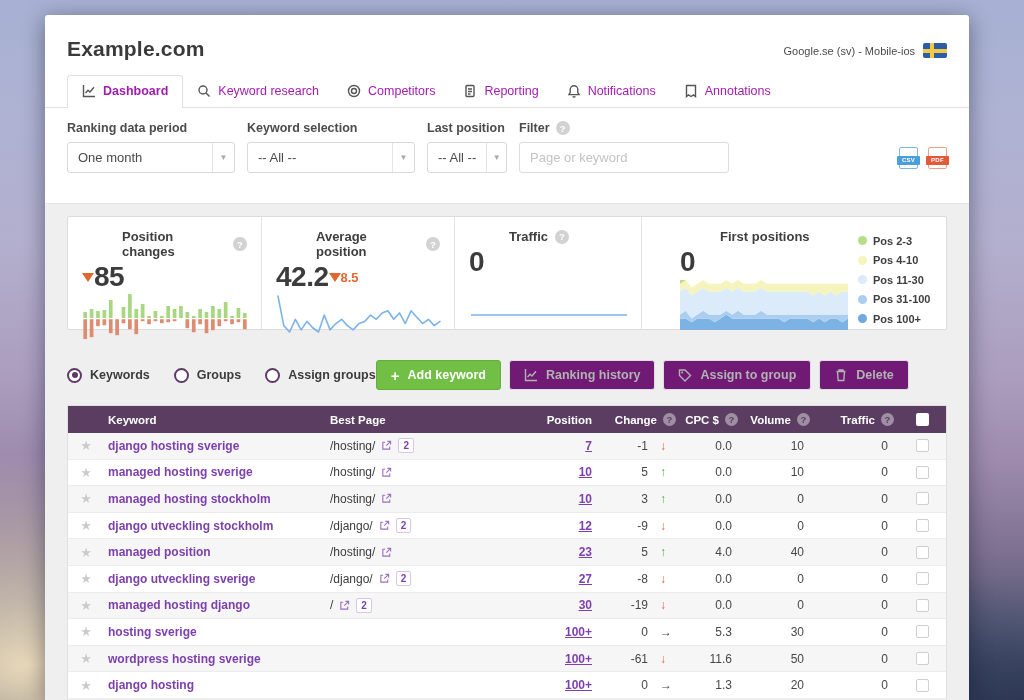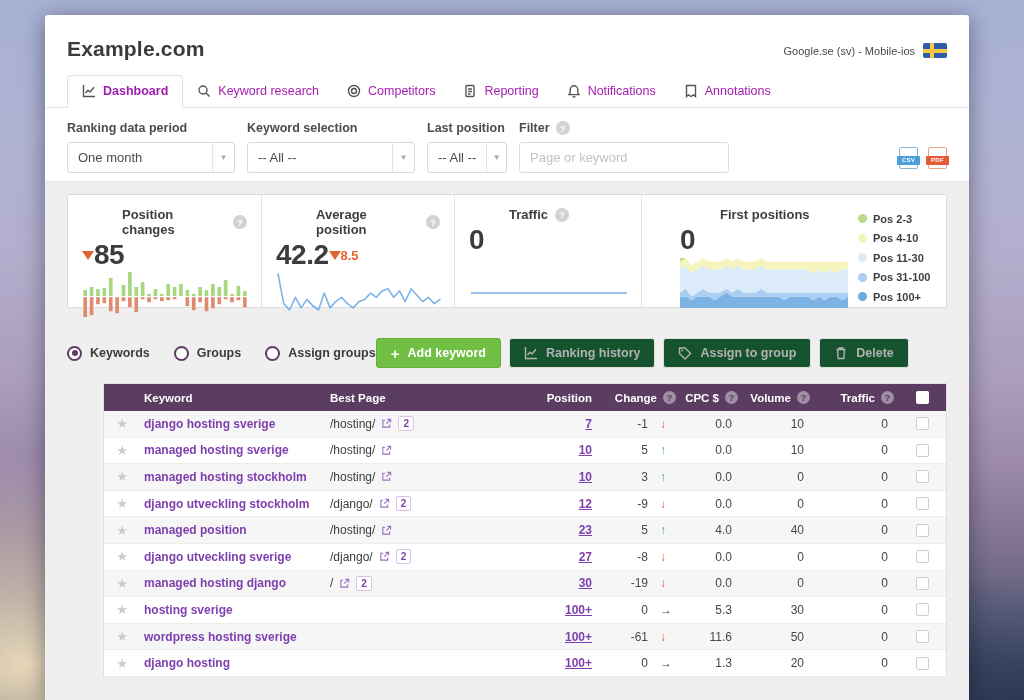--- a/index.html
+++ b/index.html
@@ -35,21 +35,21 @@
   .profile-label { font-size:11px; font-weight:400; color:#4a4a4a; }
   .flag { width:24px; height:15px; border-radius:2px; position:relative; background:#2d5da8; overflow:hidden; flex:none; }
   .flag::before { content:""; position:absolute; left:7px; top:0; width:4px; height:100%; background:#f6c945; }
   .flag::after  { content:""; position:absolute; left:0; top:5.5px; width:100%; height:4px; background:#f6c945; }
   
   .tabs { display:flex; margin-top:14px; padding:0 22px; border-bottom:1px solid #e2e2e2; }
   .tab { display:flex; align-items:center; gap:7px; padding:8px 14px 9px; font-size:12.5px; color:#a21caf; cursor:pointer; position:relative; }
   .tab svg { width:14px; height:14px; stroke:#555; fill:none; stroke-width:1.4; }
   .tab.active { background:#fff; border:1px solid #e0e0e0; border-bottom:none; border-radius:4px 4px 0 0; font-weight:700; margin-bottom:-1px; padding-bottom:10px; }
   
-  .filter-row { display:flex; align-items:flex-end; padding:13px 22px 8px; gap:12px; }
+  .filter-row { display:flex; align-items:flex-end; padding:13px 22px 30px; gap:12px; }
   .fgroup { display:flex; flex-direction:column; }
   .flabel { font-size:12.5px; font-weight:700; color:#4c4c4c; margin-bottom:7px; display:flex; align-items:center; gap:6px; }
   .select { height:31px; border:1px solid #d9d9d9; border-radius:3px; background:#fff; display:flex; align-items:center; font-size:13px; color:#4a4a4a; cursor:pointer; }
   .select .val { padding:0 10px; flex:1; white-space:nowrap; }
   .select .caret { width:22px; align-self:stretch; border-left:1px solid #e4e4e4; display:flex; align-items:center; justify-content:center; color:#a9a9a9; font-size:8px; }
   .txt-input { height:31px; width:210px; border:1px solid #dcdcdc; border-radius:3px; font-size:13px; padding:0 10px; color:#444; outline:none; font-family:"Liberation Sans",sans-serif; }
   .txt-input::placeholder { color:#c3c3c3; }
   .export-icons { margin-left:auto; display:flex; gap:10px; align-items:center; padding-bottom:4px; }
   .file-ico { width:19px; height:22px; border-radius:2px; position:relative; background:#fff; cursor:pointer; }
   .file-ico .body { position:absolute; inset:0; border:1px solid; border-radius:2px; }
@@ -86,25 +86,25 @@
   .legend-chg { color:#a3a3a3; text-align:right; }
   
   .toolbar { display:flex; align-items:center; justify-content:flex-start; margin-top:30px; }
   .radios { display:flex; gap:24px; align-items:center; }
   .radio { display:flex; gap:8px; align-items:center; cursor:pointer; font-size:12.5px; font-weight:700; color:#3c3c3c; }
   .rdot { width:15px; height:15px; border:2px solid #5e3a66; border-radius:50%; position:relative; background:#fff; flex:none; }
   .rdot.on::after { content:""; position:absolute; left:2.5px; top:2.5px; width:6px; height:6px; border-radius:50%; background:#5e3a66; }
   .btns { display:flex; gap:8px; }
   .btn { height:30px; display:inline-flex; align-items:center; gap:8px; padding:0 14px; border-radius:3px; font-size:12.5px; font-weight:700; cursor:pointer; }
   .btn.green { background:#71bf45; color:#fff; border:1px solid #64af3a; }
-  .btn.ghost { background:#14532d; color:#b2b2b2; border:1px solid #dedede; }
+  .btn.ghost { background:#701a75; color:#b2b2b2; border:1px solid #dedede; }
   .btn.ghost svg { width:14px; height:14px; stroke:#b2b2b2; fill:none; stroke-width:1.4; }
   .btn .plus { font-size:15px; font-weight:700; line-height:1; }
   
-  .table { margin-top:15px; background:#15803d; border:1px solid #e0e0e0; border-bottom:none;margin-left:36px; }
+  .table { margin-top:15px; background:#15803d; border:1px solid #e0e0e0; border-bottom:none; }
   .trow, .thead { display:grid; grid-template-columns:36px 1fr 206px 70px 50px 28px 62px 72px 84px 48px; align-items:center; }
   .thead { background:#5b3d62; color:#fff; height:27px; font-size:11.5px; font-weight:700; }
   .thead .cell { display:flex; align-items:center; gap:6px; }
   .thead .r { justify-content:flex-end; }
   .thead .chg-h { grid-column:span 2; padding-right:4px; }
   .trow { height:26.6px; border-bottom:1px solid #ececec; background:#fff; font-size:12px; }
   .trow.odd { background:#f6f6f6; }
   .cell { padding:0 4px; }
   .cell.star { text-align:center; color:#cbcbcb; font-size:13px; cursor:pointer; }
   .cell.kw a { color:#7d3fad; font-weight:700; text-decoration:none; cursor:pointer; }

